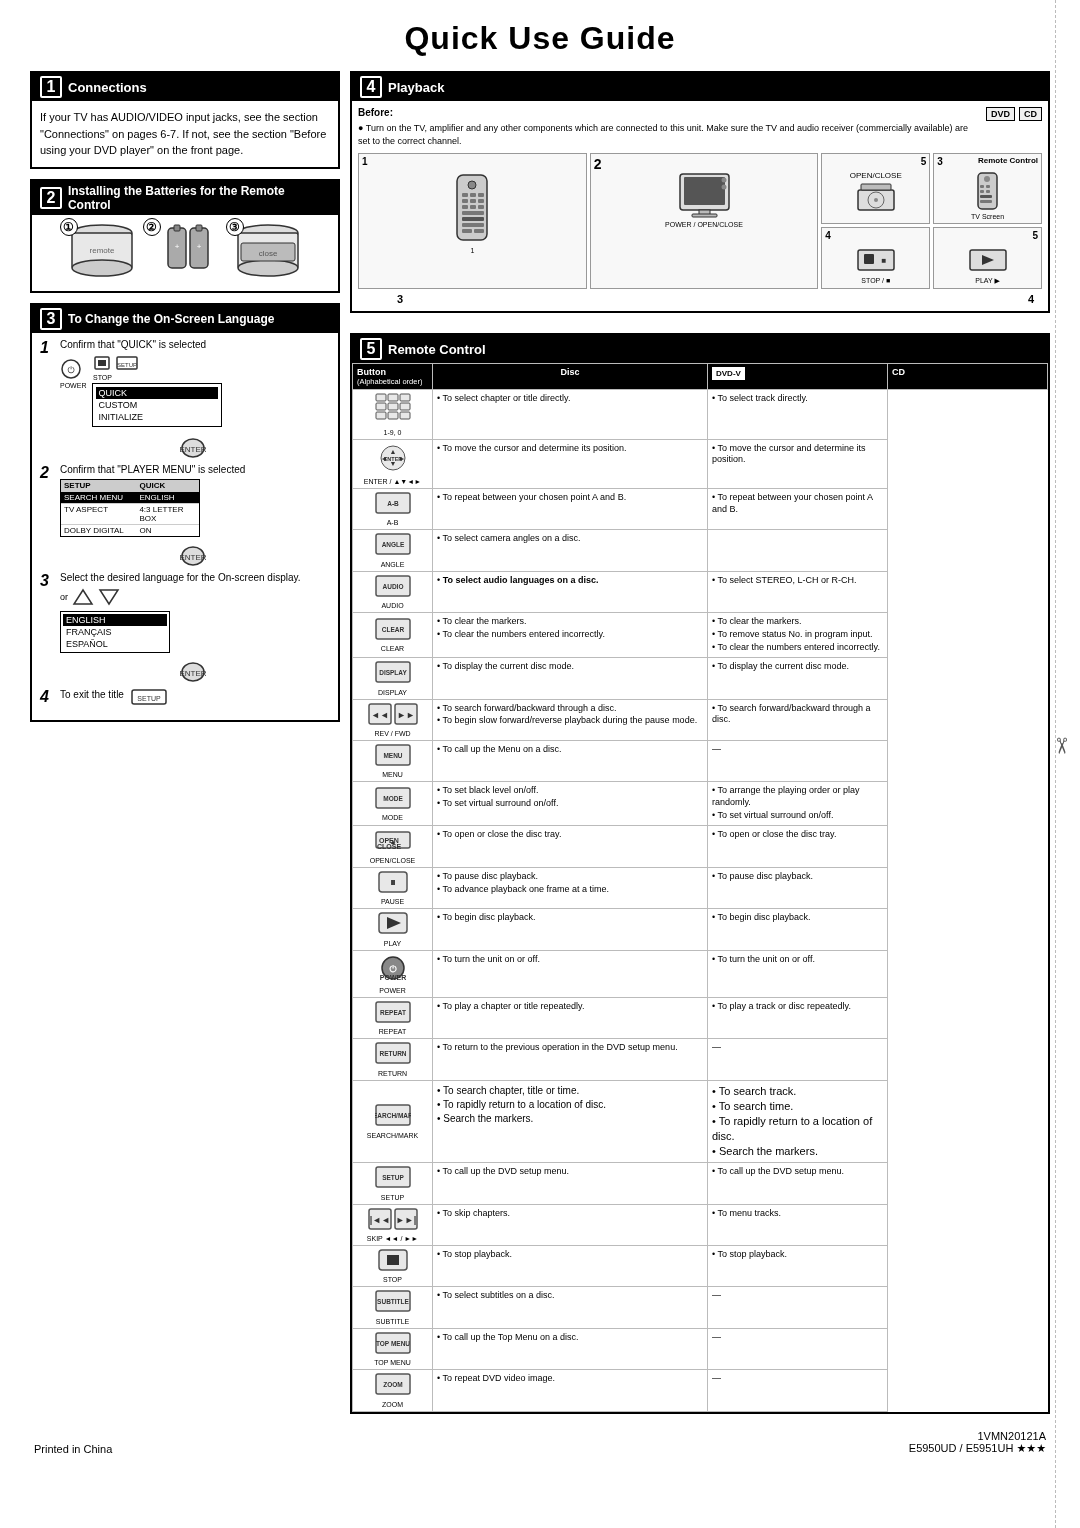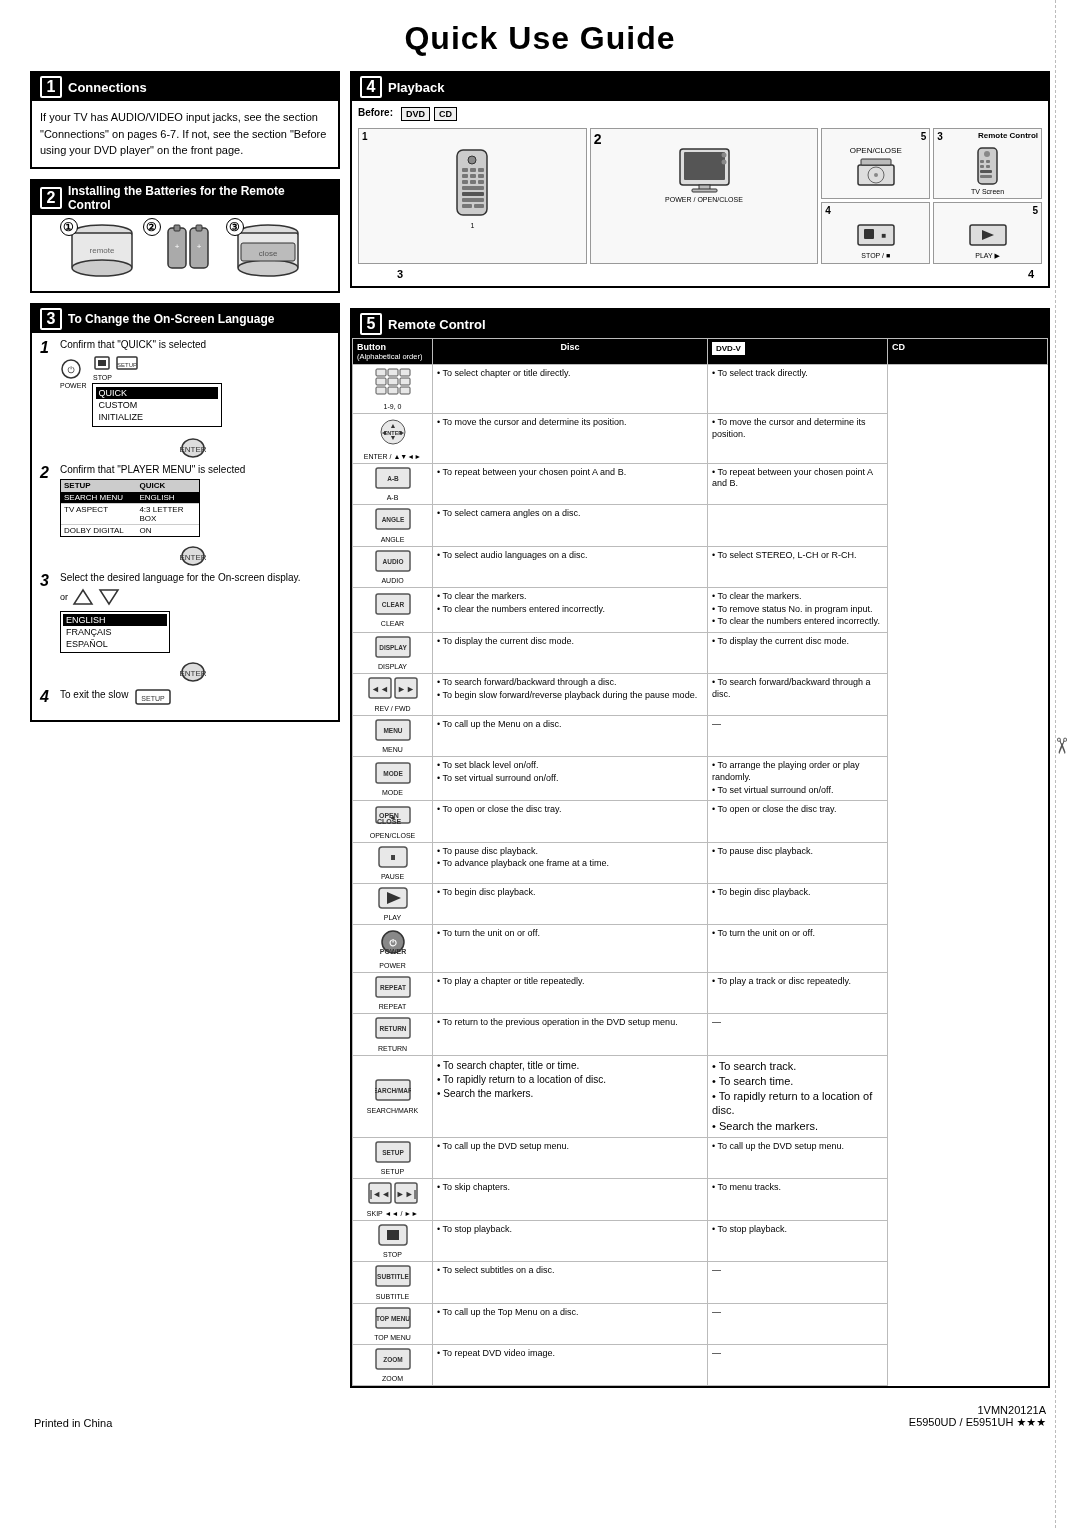--- a/index.html
+++ b/index.html
@@ -446,21 +446,21 @@
                   <ellipse cx="13" cy="11" rx="11" ry="9" fill="#ddd" stroke="#333" stroke-width="1.5"></ellipse>
                   <text x="13" y="15" text-anchor="middle" font-size="8" fill="#333">ENTER</text>
                 </svg>
             </span>
           </div>
 
           <div class="lang-step">
             <div class="lang-step-num" style="font-size:16px;font-style:italic;font-weight:bold;">4</div>
             <div class="lang-step-content">
               <div style="display:flex; align-items:center; gap:6px;">
-                <div class="lang-step-text">To exit the slow</div>
+                <div class="lang-step-text">To exit the title</div>
                 <svg width="38" height="18">
                     <rect x="2" y="2" width="34" height="14" rx="2" fill="none" stroke="#333" stroke-width="1.5"></rect>
                     <text x="19" y="13" text-anchor="middle" font-size="7" fill="#333">SETUP</text>
                   </svg>
               </div>
             </div>
           </div>
 
         </div>
       </div>
@@ -470,20 +470,24 @@
 
       <div class="playback-box">
         <div class="section-header">
           <span class="section-num">4</span>
           <span>Playback</span>
         </div>
         <div class="playback-content">
           <div style="display:flex; align-items:flex-start; gap:8px; margin-bottom:6px;">
             <div>
               <div class="before-text">Before:</div>
+              <div style="font-size:9px; line-height:1.4;">
+                <span>● </span>
+                <span>Turn on the TV, amplifier and any other components which are connected to this unit. Make sure the TV and audio receiver (commercially available) are set to the correct channel.</span>
+              </div>
             </div>
             <div style="display:flex; gap:4px; align-items:center; flex-shrink:0;">
               <div style="font-size:9px; font-weight:bold; border:1.5px solid #000; padding:1px 4px; background:#f0f0f0;">DVD</div>
               <div style="font-size:9px; font-weight:bold; border:1.5px solid #000; padding:1px 4px; background:#f0f0f0;">CD</div>
             </div>
           </div>
 
           <div class="pb-diagram">
 
             <div class="step-block">
@@ -696,21 +700,21 @@
                   <td style="font-size: 9px; line-height: 1.3;"></td>
                 </tr>
                 <tr>
                   <td style="text-align: center; vertical-align: middle;">
                     <div style="font-size: 8px; font-weight: bold; text-align: center; line-height: 1.3;"><svg width="36" height="22">
                         <rect x="1" y="1" width="34" height="20" rx="2" fill="#e8e8e8" stroke="#555" stroke-width="1.5"></rect>
                         <text x="18" y="14" text-anchor="middle" font-size="6.5" fill="#333">AUDIO</text>
                       </svg></div>
                     <div style="font-size: 7px; text-align: center; margin-top: 2px;">AUDIO</div>
                   </td>
-                  <td style="font-size: 9px; line-height: 1.3;">
+                  <td style="font-size: 9px; line-height: 1.3; font-weight: bold;">
                     <div class="bullet">To select audio languages on a disc.</div>
                   </td>
                   <td style="font-size: 9px; line-height: 1.3;">
                     <div class="bullet">To select STEREO, L-CH or R-CH.</div>
                   </td>
                 </tr>
                 <tr>
                   <td style="text-align: center; vertical-align: middle;">
                     <div style="font-size: 8px; font-weight: bold; text-align: center; line-height: 1.3;"><svg width="36" height="22">
                         <rect x="1" y="1" width="34" height="20" rx="2" fill="#e8e8e8" stroke="#555" stroke-width="1.5"></rect>

